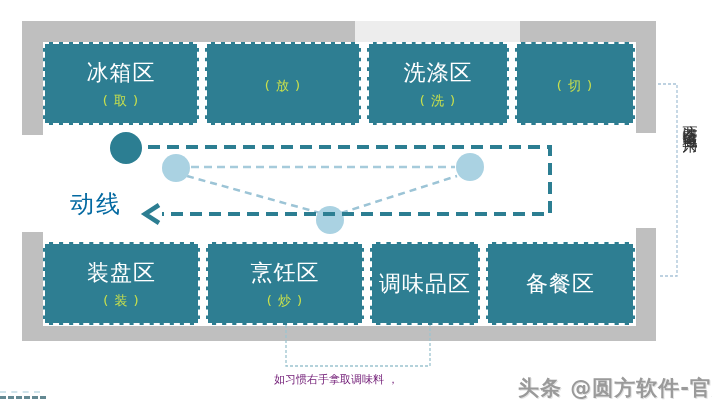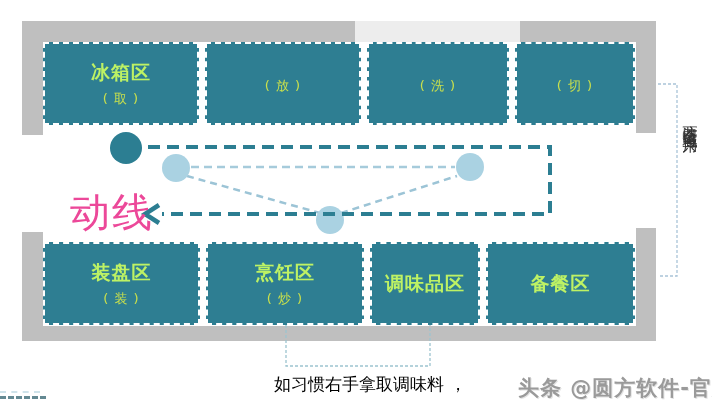--- a/index.html
+++ b/index.html
@@ -11,47 +11,47 @@
   }
   
   .wall { position:absolute; background:#bfbfbf; }
   .wall-light { position:absolute; background:#ededed; }
   
   .zone {
     position:absolute; background:#2e7e92; border:2px dashed #ffffff;
     display:flex; flex-direction:column; align-items:center; justify-content:center;
     text-align:center;
   }
-  .zone-name { color:#bef264; font-size:19px; letter-spacing:1px;font-weight:bold; }
+  .zone-name { color:#ffffff; font-size:22px; letter-spacing:1px; }
   .zone-action { color:#c9e04c; font-size:13px; margin-top:4px; letter-spacing:1px; }
   .zone-action:empty { display:none; }
   
   .r-top   { top:42px;  height:83px; }
   .r-bot   { top:242px; height:83px; }
   .t0 { left:43px;  width:156px; }
   .t1 { left:205px; width:156px; }
   .t2 { left:367px; width:142px; }
   .t3 { left:515px; width:120px; }
   .b0 { left:43px;  width:157px; }
   .b1 { left:206px; width:158px;text-align:right; }
   .b2 { left:370px; width:110px; }
   .b3 { left:486px; width:149px; }
   
   .flow-svg { position:absolute; left:0; top:0; width:712px; height:413px; }
   
   .flow-title {
-    position:absolute; left:70px; top:192px; font-size:40px; color:#ec4899;
+    position:absolute; left:70px; top:192px; font-size:24px; color:#0369a1;
     letter-spacing:2px; line-height:1;
   }
   .shared-note {
     position:absolute; left:680px; top:113px; height:140px;
     writing-mode:vertical-rl; font-size:15px; color:#333333; letter-spacing:2px;
   }
   .swap-note {
-    position:absolute; left:274px; top:371px; font-size:17px; color:#000000;
+    position:absolute; left:274px; top:371px; font-size:11px; color:#701a75;
     line-height:1.55; white-space:nowrap;
   }
   .watermark {
     position:absolute; left:518px; top:374px; font-size:21px; font-weight:bold;
     color:#9a9a9a; letter-spacing:1px;
     text-shadow:1px 1px 0 #e3e3e3, 2px 2px 0 #ffffff;
     white-space:nowrap;
   }
   .corner-stub {
     position:absolute; left:0; top:396px; width:46px; height:0;
@@ -76,20 +76,21 @@
   <div class="wall" style="left:22px;top:326px;width:634px;height:15px;"></div>
 
   <div class="zone r-top t0">
     <div class="zone-name">冰箱区</div>
     <div class="zone-action">( 取 )</div>
   </div>
   <div class="zone r-top t1">
     <div class="zone-action">( 放 )</div>
   </div>
   <div class="zone r-top t2">
+    <div class="zone-name">洗涤区</div>
     <div class="zone-action">( 洗 )</div>
   </div>
   <div class="zone r-top t3">
     <div class="zone-action">( 切 )</div>
   </div>
 
   <div class="zone r-bot b0">
     <div class="zone-name">装盘区</div>
     <div class="zone-action">( 装 )</div>
   </div>

